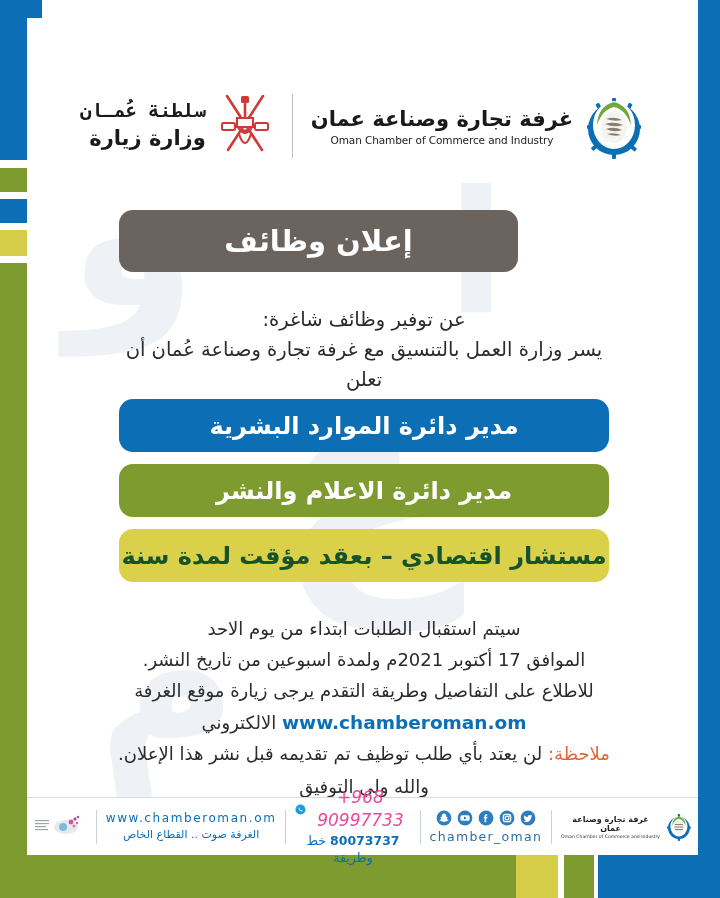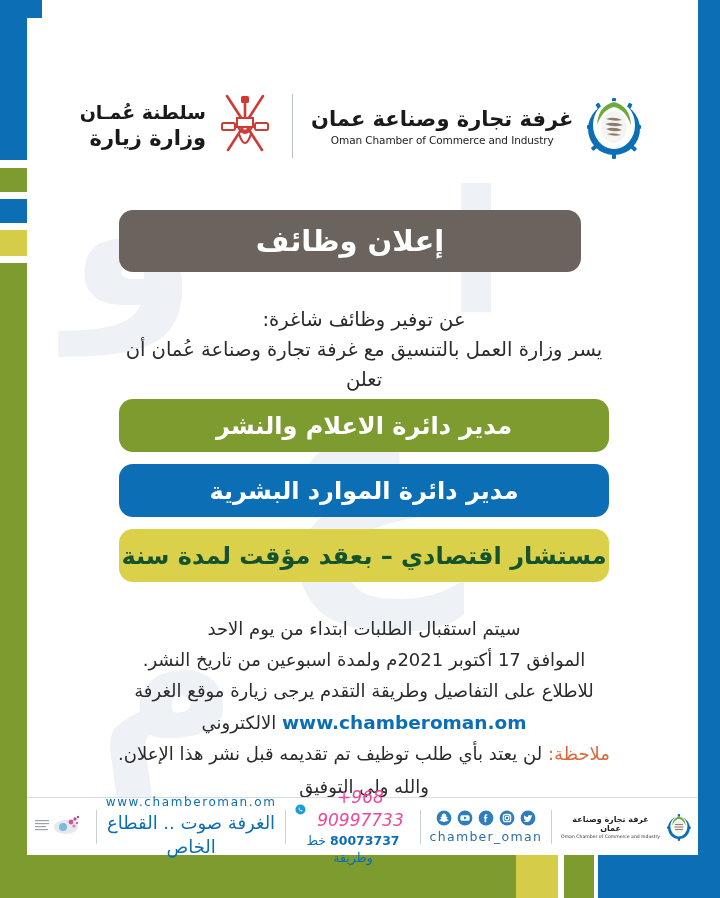--- a/index.html
+++ b/index.html
@@ -88,21 +88,21 @@
   }
 
   .logo-block { display: flex; align-items: center; gap: 10px; }
 
   .logo-ar-text {
     text-align: right;
     direction: rtl;
     line-height: 1.25;
     color: #1a1a1a;
   }
-  .logo-ar-l1 { font-size: 19px; font-weight: bold; letter-spacing: .5px; }
+  .logo-ar-l1 { font-size: 19px; font-weight: bold; letter-spacing: .5px; font-family: Liberation Mono, monospace; }
   .logo-ar-l2 { font-size: 21px; font-weight: bold; letter-spacing: .5px; }
 
   
   .khanjar { width: 58px; height: 72px; }
 
   .divider-v {
     width: 1px; height: 64px;
     background: #b9bec4;
   }
 
@@ -114,21 +114,21 @@
   .occi-en {
     font-size: 10.5px; color: #222; margin-top: 3px;
     letter-spacing: -.1px; white-space: nowrap;
   }
   .occi-seal { width: 62px; height: 66px; }
 
   
   .title-banner {
     position: absolute;
     top: 192px; left: 92px;
-    width: 462px; height: 62px;
+    width: 399px; height: 62px;
     background: #6B635E;
     border-radius: 14px;
     display: flex; align-items: center; justify-content: center;
   }
   .title-banner span {
     color: #ffffff;
     font-size: 29px;
     font-weight: bold;
     direction: rtl;
   }
@@ -207,21 +207,21 @@
   .f-sep { width: 1px; height: 34px; background: #c8d0d8; margin: 0 9px; }
 
   
   .mini-mark { width: 54px; height: 34px; }
 
   .f-web { text-align: center; line-height: 1.35; }
   .f-web-url {
     color: #0C6FB5; font-size: 12px; letter-spacing: 1.6px; font-weight: 500;
   }
   .f-web-tag {
-    color: #0C6FB5; font-size: 18px; direction: rtl; margin-top: 1px;
+    color: #0C6FB5; font-size: 11px; direction: rtl; margin-top: 1px;
   }
 
   .f-phone { text-align: center; line-height: 1.35; direction: rtl; }
   .f-phone-row1 {
     display: flex; align-items: center; justify-content: center; gap: 4px;
     direction: ltr;
   }
   .f-phone-num { color: #ec4899; font-size: 17px; font-weight: 500; font-style: italic; }
   .f-phone-row2 { color: #0C6FB5; font-size: 12.5px; margin-top: 1px; }
   .f-phone-row2 .hotline { font-weight: bold; }
@@ -330,25 +330,25 @@
     <div class="title-banner">
       <span>إعلان وظائف</span>
     </div>
 
     <div class="intro">
       <div>عن توفير وظائف شاغرة:</div>
       <div>يسر وزارة العمل بالتنسيق مع غرفة تجارة وصناعة عُمان أن تعلن</div>
     </div>
 
     <div class="jobs">
+      <div class="job-bar tone-blue">
+        <span>مدير دائرة الموارد البشرية</span>
+      </div>
       <div class="job-bar tone-olive">
         <span>مدير دائرة الاعلام والنشر</span>
-      </div>
-      <div class="job-bar tone-blue">
-        <span>مدير دائرة الموارد البشرية</span>
       </div>
       <div class="job-bar tone-yellow">
         <span>مستشار اقتصادي – بعقد مؤقت لمدة سنة</span>
       </div>
     </div>
 
     <div class="details">
       <div class="line">سيتم استقبال الطلبات ابتداء من يوم الاحد</div>
       <div class="line">الموافق 17 أكتوبر 2021م ولمدة اسبوعين من تاريخ النشر.</div>
       <div class="line">للاطلاع على التفاصيل وطريقة التقدم يرجى زيارة موقع الغرفة</div>

